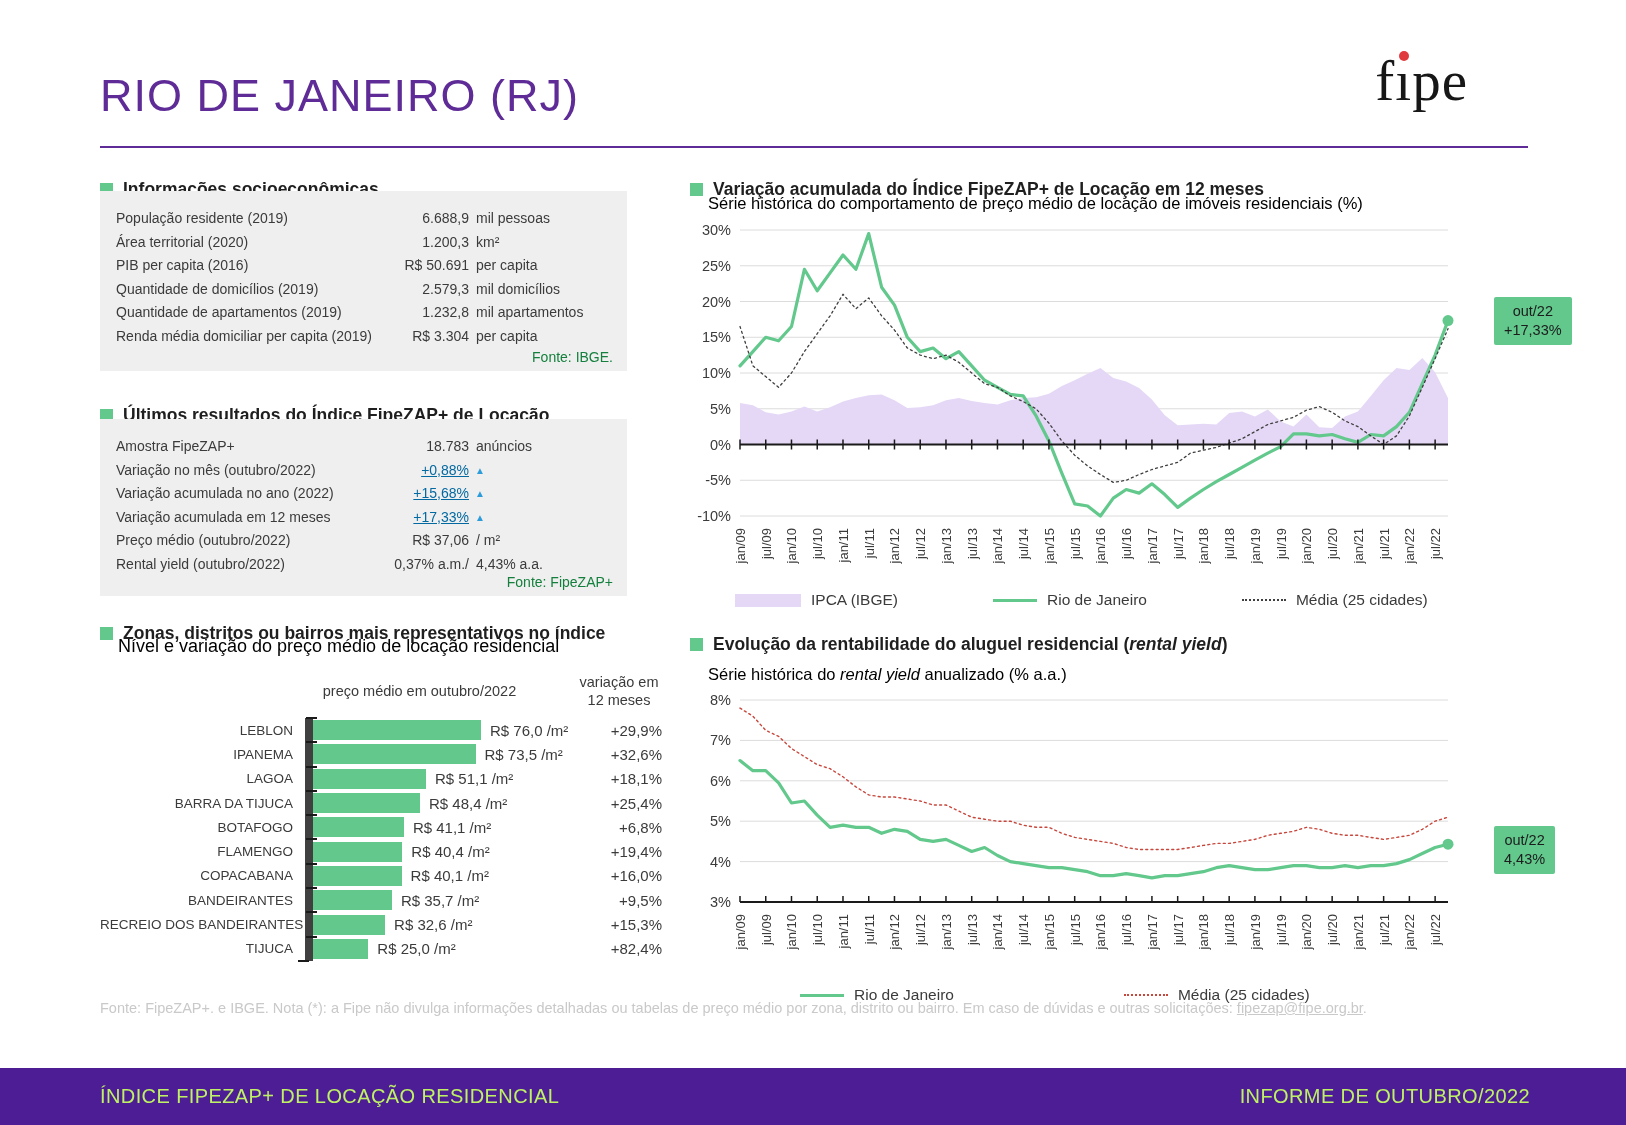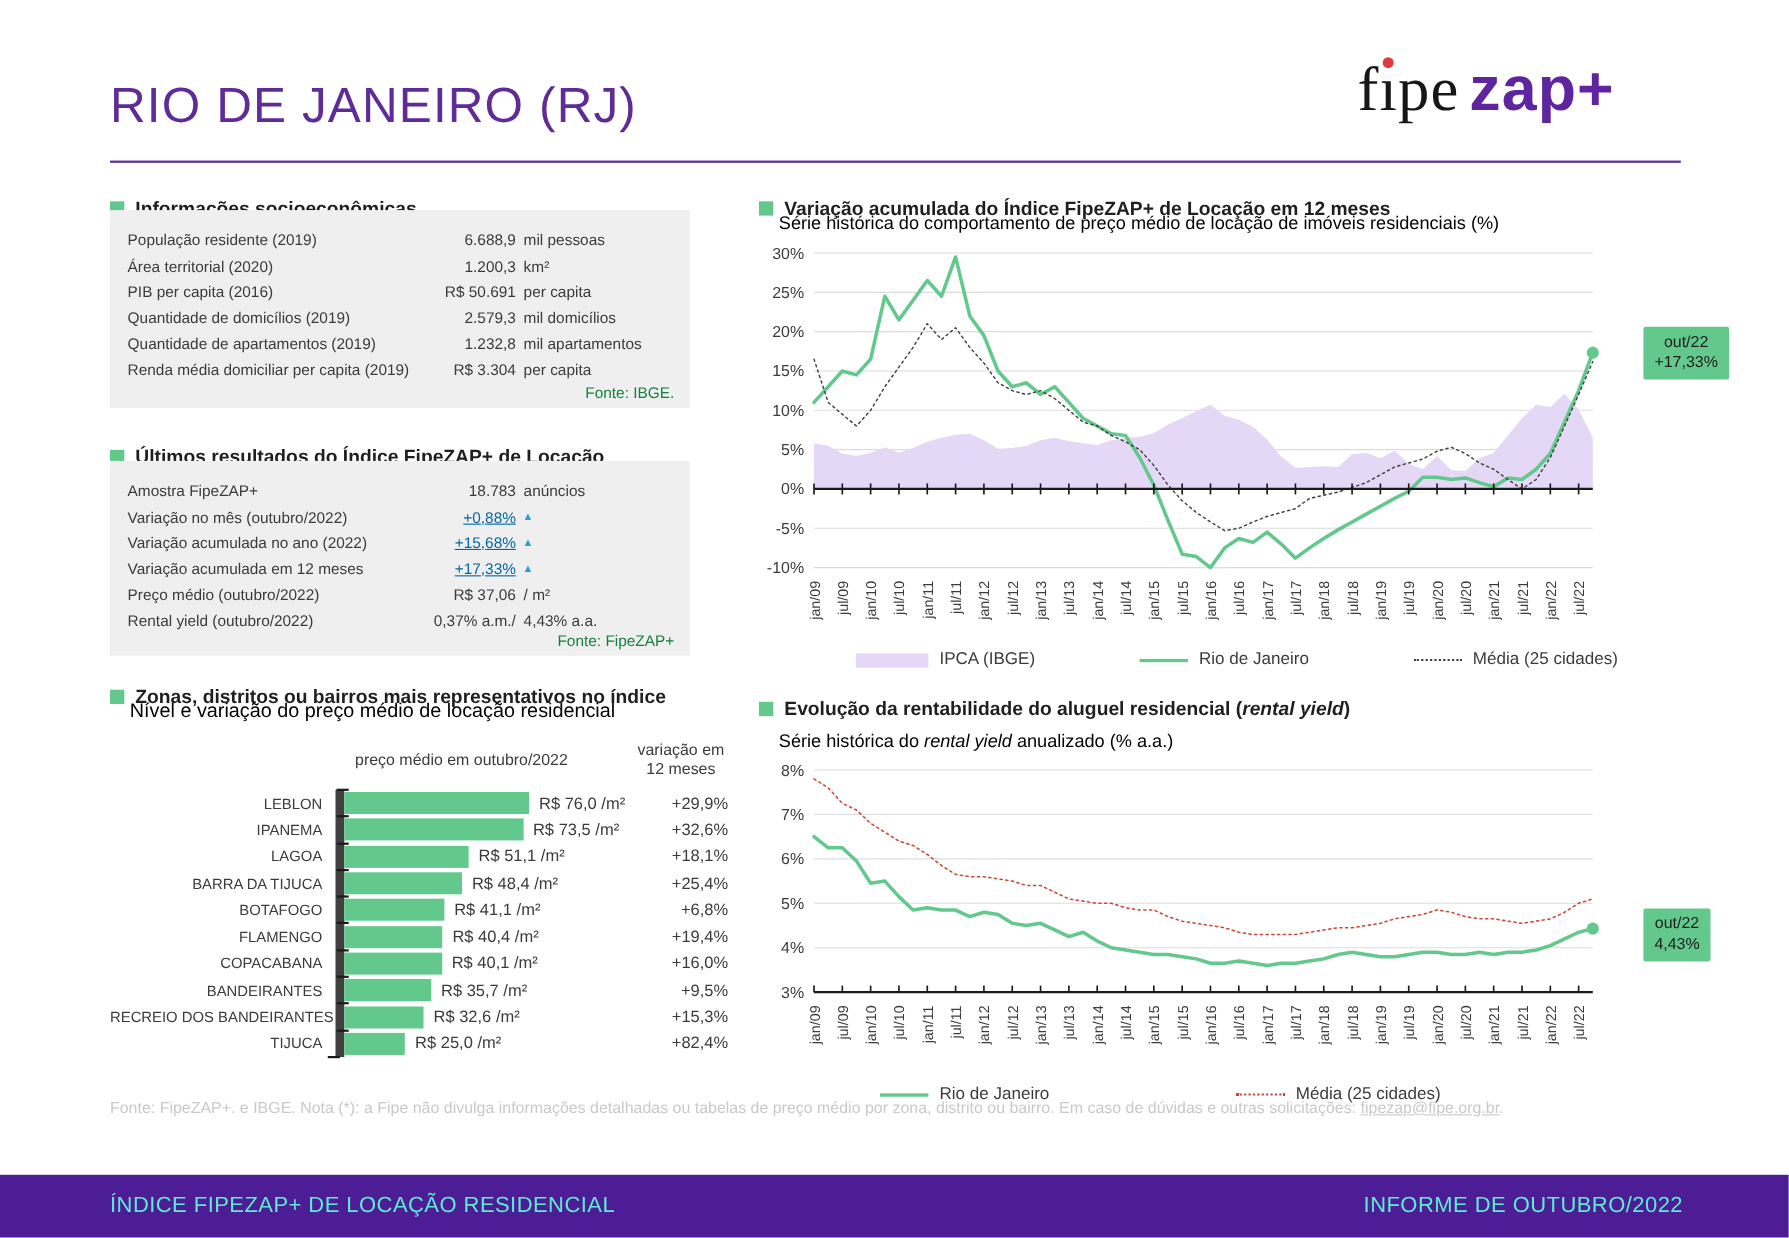--- a/index.html
+++ b/index.html
@@ -57,29 +57,28 @@
   .sw-reddot { width:44px; height:0; border-top:2px dotted #C8473C; }
   .callout { position:absolute; background:#62C88C; color:#1c1c1c; text-align:center;
     font-size:14.5px; line-height:19px; padding:5px 10px; border-radius:2px; white-space:nowrap; }
   .it { font-style:italic; }
   
   .foot-note { position:absolute; left:100px; top:1000px; width:1440px;
     font-size:14.5px; color:#C9C9C9; white-space:nowrap; }
   .foot-note a { color:#C9C9C9; text-decoration:underline; }
   .bottombar { position:absolute; left:0; top:1068px; width:1626px; height:57px; background:#4C1D95;
     display:flex; align-items:center; justify-content:space-between; padding:0 96px 0 100px;
-    color:#5eead4; font-size:20px; letter-spacing:0.4px; white-space:nowrap; }
+    color:#bef264; font-size:20px; letter-spacing:0.4px; white-space:nowrap; }
 </style>
 </head>
 <body>
 
 <h1 class="page-title">RIO DE JANEIRO (RJ)</h1>
 <div class="logo">
   <span class="logo-fipe"><span>f</span><span class="logo-i"><span>ı</span><span class="logo-dot"></span></span><span>pe</span></span>
-  <span class="logo-zap">zap+</span>
 </div>
 <div class="head-rule"></div>
 
 <div class="sec-h" style="left:100px; top:163px;">
   <span class="bullet"></span>
   <span>Informações socioeconômicas</span>
 </div>
 <div class="panel panel-1">
   <div id="socio-rows">
       <div class="info-row">
@@ -332,21 +331,21 @@
     <text x="698.6363636363636" y="314" font-size="13" fill="#3b3b3b" text-anchor="end" transform="rotate(-90 698.6363636363636 314)">jul/21</text>
     <line x1="719.3818181818182" y1="225.5" x2="719.3818181818182" y2="235.5" stroke="#1a1a1a" stroke-width="1.5"></line>
     <text x="724.3818181818182" y="314" font-size="13" fill="#3b3b3b" text-anchor="end" transform="rotate(-90 724.3818181818182 314)">jan/22</text>
     <line x1="745.1272727272727" y1="225.5" x2="745.1272727272727" y2="235.5" stroke="#1a1a1a" stroke-width="1.5"></line>
     <text x="750.1272727272727" y="314" font-size="13" fill="#3b3b3b" text-anchor="end" transform="rotate(-90 750.1272727272727 314)">jul/22</text>
   </svg>
 <div class="callout" style="left:1494px; top:297px;">
   <div>out/22</div>
   <div>+17,33%</div>
 </div>
-<div class="legend" style="left:778px; top:591px; gap:95px;" id="legend1">
+<div class="legend" style="left:735px; top:591px; gap:95px;" id="legend1">
     <div class="leg-item">
       <span class="sw-area"></span>
       <span>IPCA (IBGE)</span>
     </div>
     <div class="leg-item">
       <span class="sw-line"></span>
       <span>Rio de Janeiro</span>
     </div>
     <div class="leg-item">
       <span class="sw-dot"></span>

